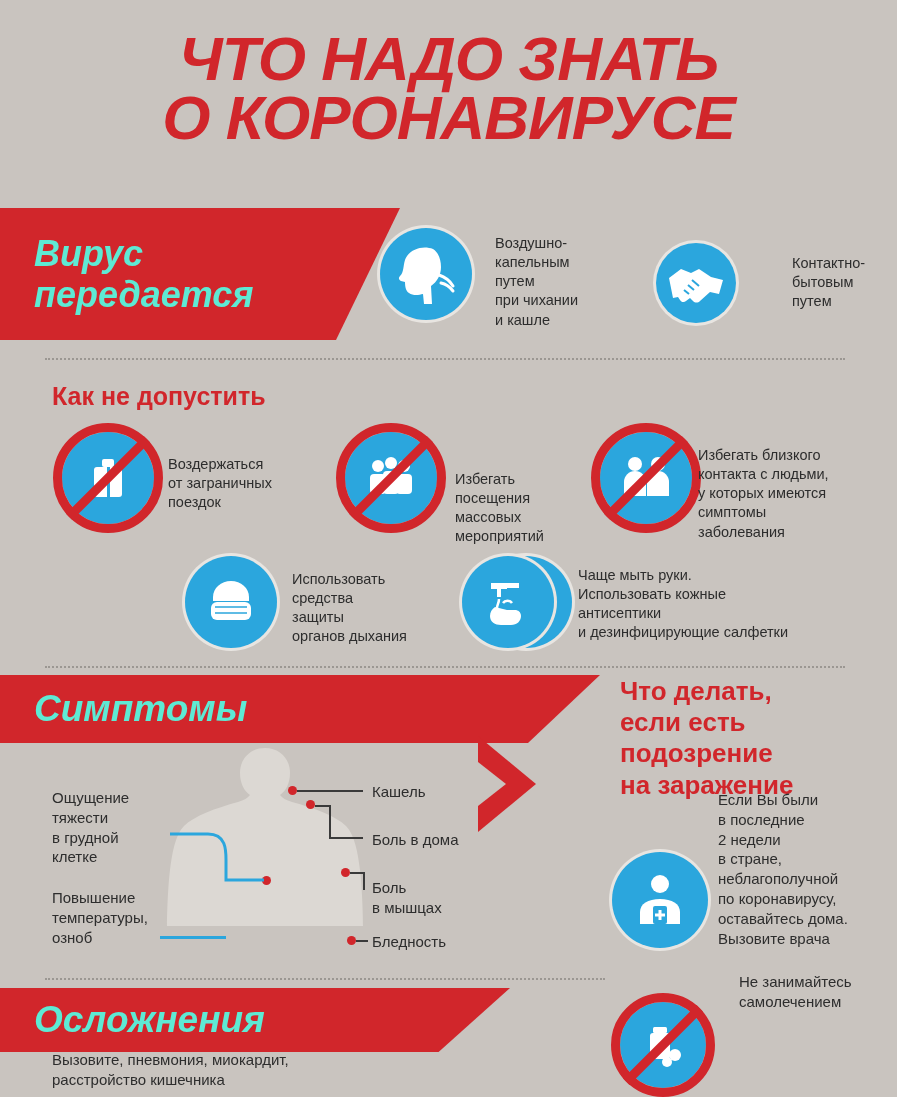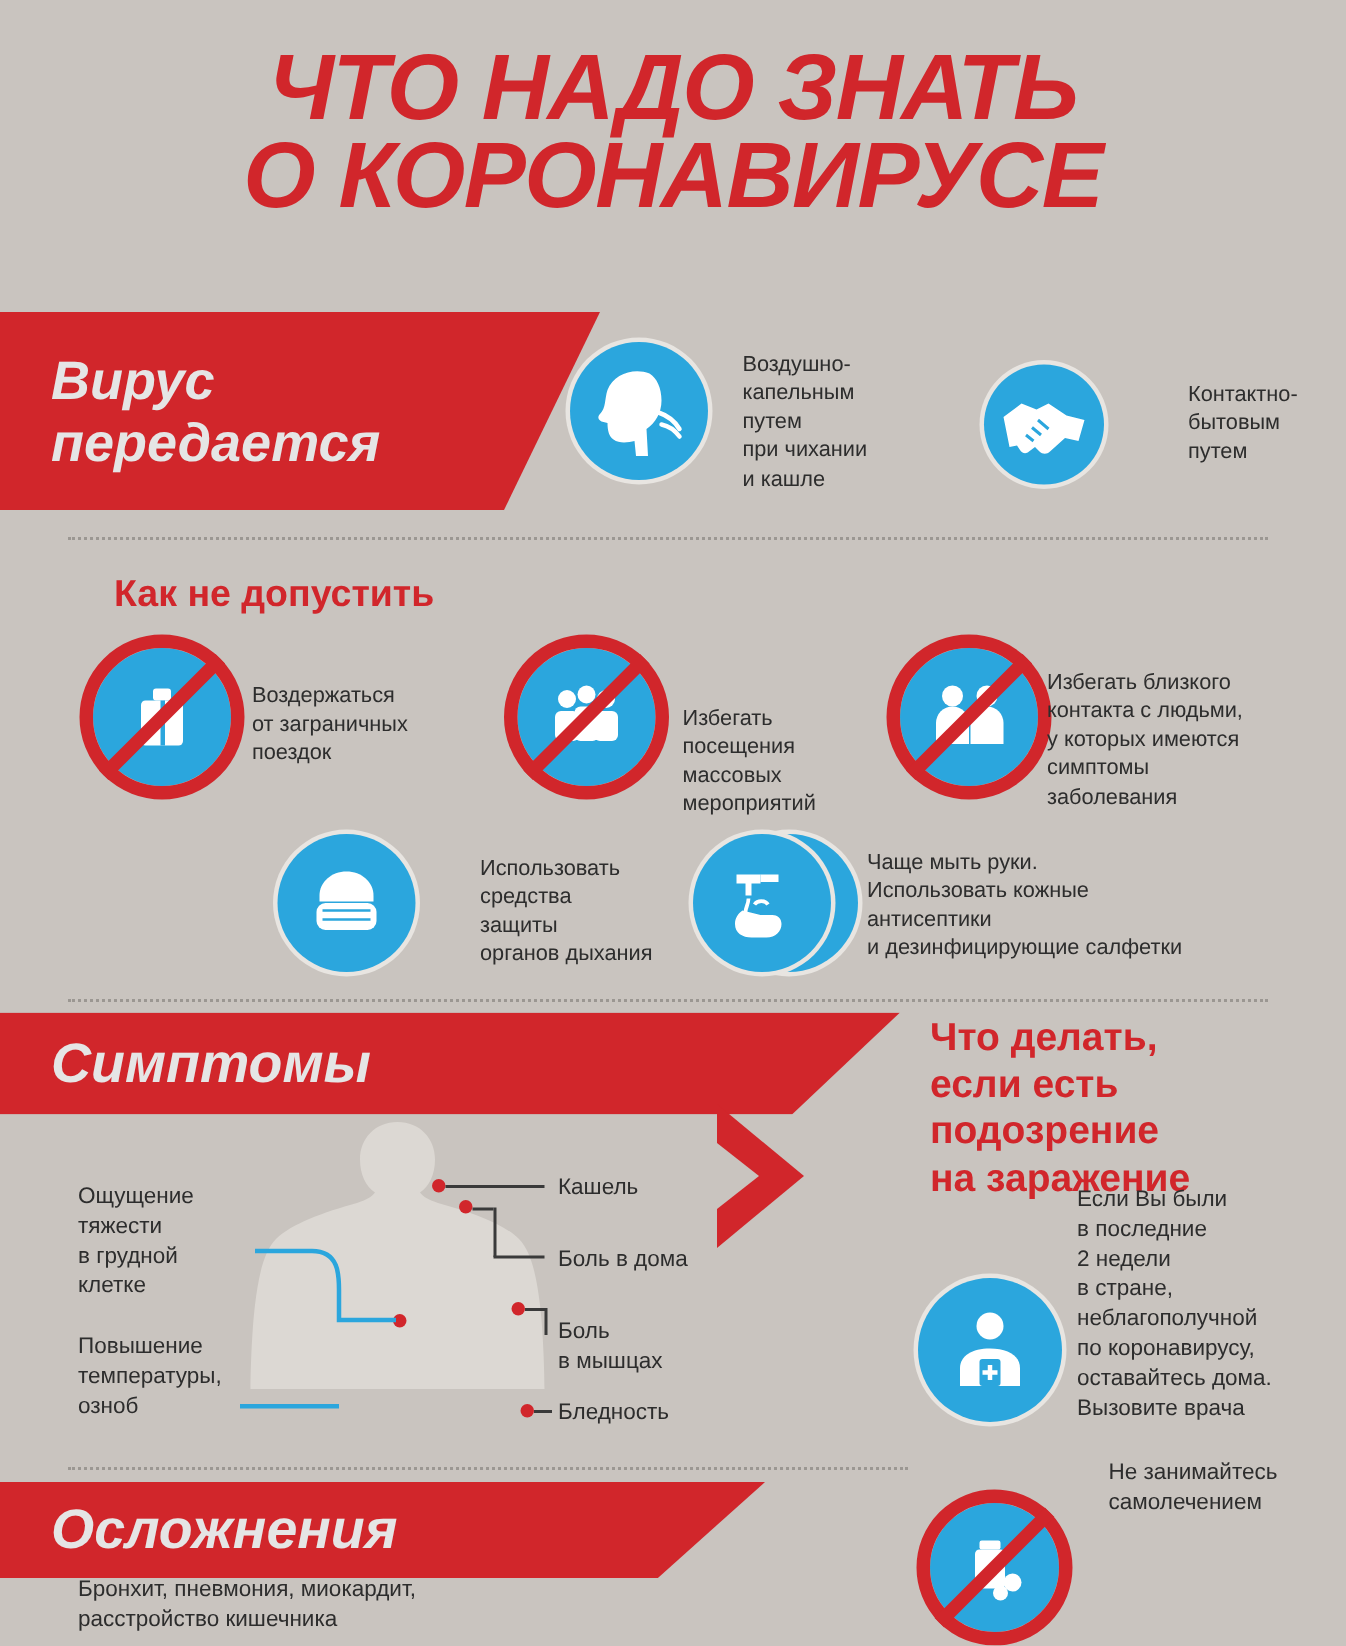--- a/index.html
+++ b/index.html
@@ -17,21 +17,21 @@
   .title{
     position:absolute;left:0;top:30px;width:897px;text-align:center;
     color:#d1262b;font-weight:bold;font-style:italic;
     letter-spacing:-1px;line-height:0.95;
   }
   .title .l1{font-size:62px;display:block;}
   .title .l2{font-size:62px;display:block;}
 
   
   .banner{
-    position:absolute;background:#d1262b;color:#e5e5e5;
+    position:absolute;background:#d1262b;color:#5eead4;
     font-weight:bold;font-style:italic;
     display:flex;align-items:center;
   }
   .banner span{padding-left:34px;}
   #banner-virus{
     left:0;top:208px;width:400px;height:132px;
     clip-path:polygon(0 0, 100% 0, 84% 100%, 0 100%);
     font-size:36px;line-height:1.15;
   }
   #banner-symptoms{
@@ -128,21 +128,21 @@
       <path d="M4 26l12-9 10 4 8-4 12 8 12 3-4 14-9-2-10 9c-2 2-5 2-7 0l-3-3-4 3c-2 2-5 1-6-1l-2-3-5 1z" fill="#fff"></path>
       <path d="M27 28l7 6M23 33l6 5M19 38l5 4" stroke="#2ba6dd" stroke-width="2" fill="none"></path>
     </svg>
   </div>
   <div class="txt" style="left:752px;top:254px;white-space:pre-line;margin-left:40px;">Контактно-
 бытовым
 путем</div>
 
   <div class="dashed" style="left:45px;top:358px;width:800px;"></div>
 
-  <div class="sect-head" style="left:76px;top:382px;">Как не допустить</div>
+  <div class="sect-head" style="left:52px;top:382px;">Как не допустить</div>
 
   <div class="ban" style="left:62px;top:432px;width:92px;height:92px;">
     <div class="inner">
       <svg width="54" height="54" viewBox="0 0 54 54">
         <rect x="13" y="16" width="28" height="30" rx="3" fill="#fff"></rect>
         <rect x="21" y="8" width="12" height="8" rx="2" fill="#fff"></rect>
         <rect x="26" y="16" width="3" height="30" fill="#2ba6dd"></rect>
       </svg>
     </div>
   </div>
@@ -184,21 +184,21 @@
 заболевания</div>
 
   <div class="circ" style="left:480px;top:556px;width:92px;height:92px;">
     <svg width="60" height="60" viewBox="0 0 60 60">
       <path d="M30 8c-10 0-17 7-17 16v6h34v-6c0-9-7-16-17-16z" fill="#fff"></path>
       <rect x="10" y="30" width="40" height="18" rx="6" fill="#fff"></rect>
       <path d="M10 34H4M50 34h6M10 42H4M50 42h6" stroke="#fff" stroke-width="3"></path>
       <path d="M14 36h32M14 41h32" stroke="#2ba6dd" stroke-width="1.6"></path>
     </svg>
   </div>
-  <div class="txt" style="left:320px;top:570px;white-space:pre-line;">Использовать
+  <div class="txt" style="left:292px;top:570px;white-space:pre-line;">Использовать
 средства
 защиты
 органов дыхания</div>
   <div class="circ" style="left:185px;top:556px;width:92px;height:92px;">
     <svg width="62" height="62" viewBox="0 0 62 62">
       <path d="M31 10c-10 0-18 7-18 16v4h36v-4c0-9-8-16-18-16z" fill="#fff"></path>
       <rect x="11" y="31" width="40" height="18" rx="6" fill="#fff"></rect>
       <path d="M15 36h32M15 42h32" stroke="#2ba6dd" stroke-width="1.6"></path>
     </svg>
   </div>
@@ -297,16 +297,16 @@
     </div>
   </div>
   <div class="txt" style="left:718px;top:972px;font-size:15px;white-space:pre-line;margin-left:21px;">Не занимайтесь
 самолечением</div>
 
   <div class="dashed" style="left:45px;top:978px;width:560px;"></div>
 
   <div class="banner" id="banner-complications">
     <span>Осложнения</span>
   </div>
-  <div class="txt" style="left:52px;top:1050px;font-size:15px;white-space:pre-line;">Бронхит, пневмония, миокардит,
+  <div class="txt" style="left:52px;top:1050px;font-size:15px;white-space:pre-line;">Вызовите, пневмония, миокардит,
 расстройство кишечника</div>
 
 </div>
 
 </body></html>

